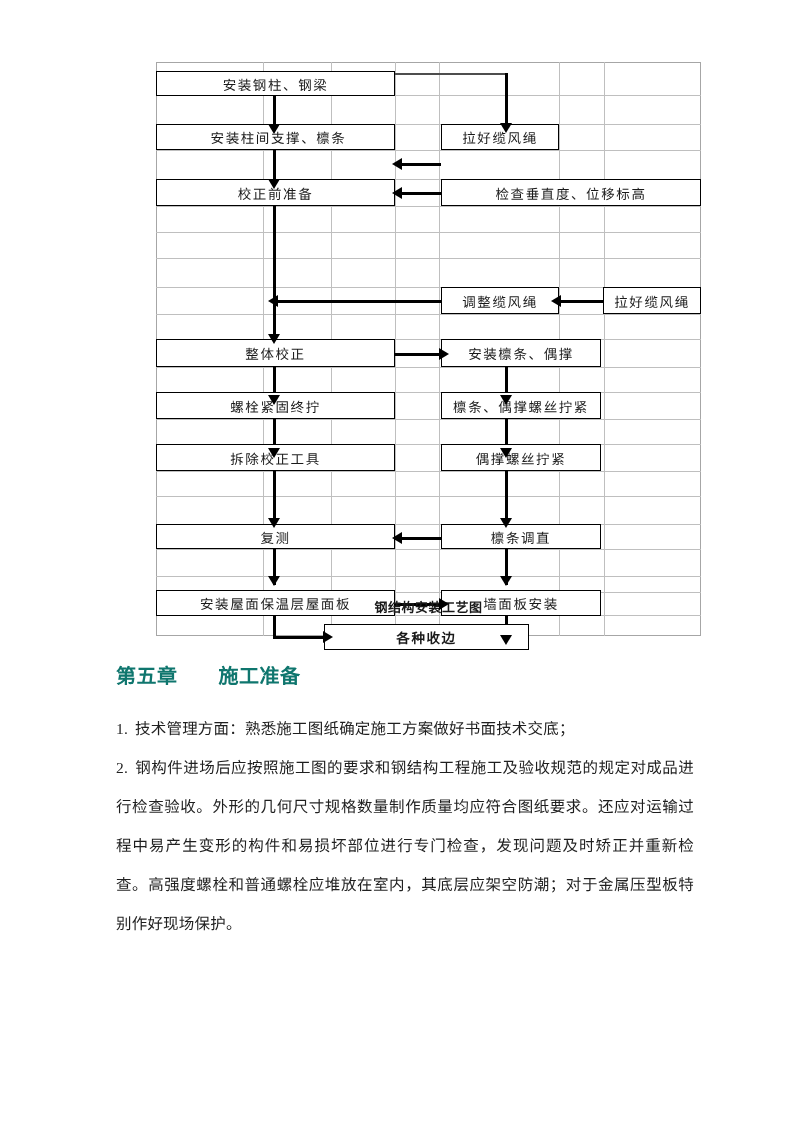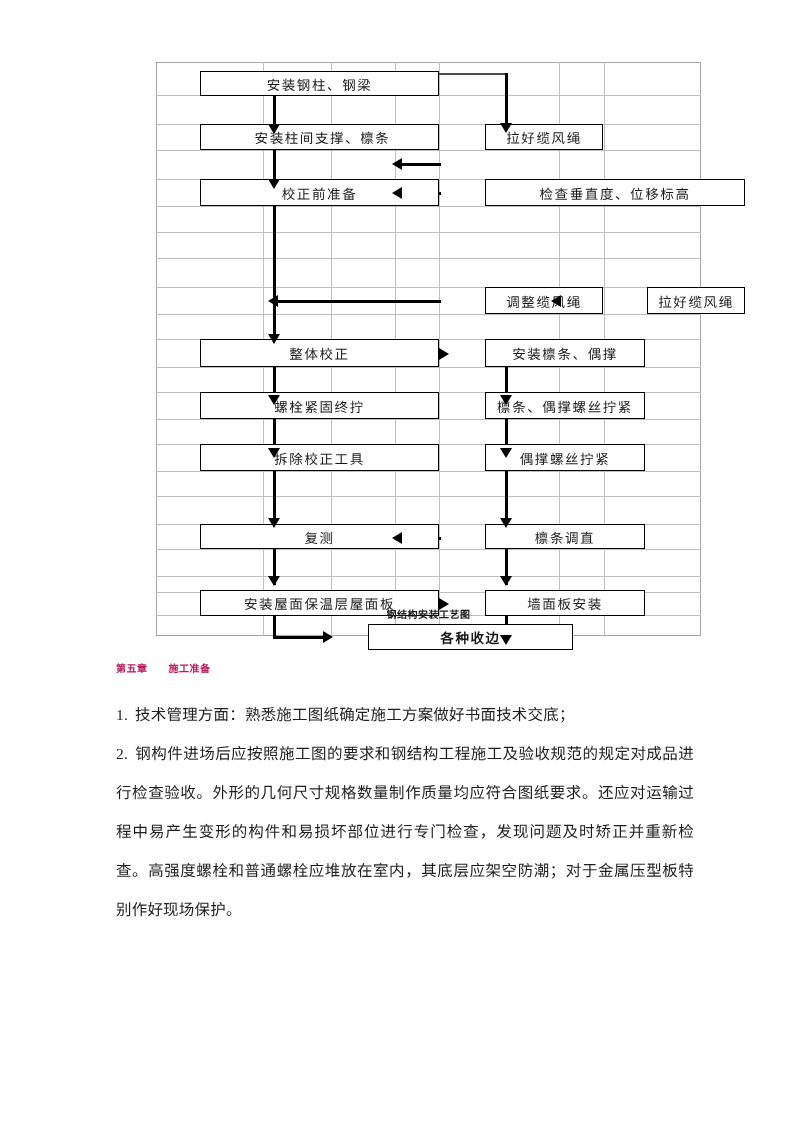--- a/index.html
+++ b/index.html
@@ -57,21 +57,20 @@
     background: #ffffff;
     display: flex;
     align-items: center;
     justify-content: center;
     font-family: "Liberation Serif", "DejaVu Serif", serif;
     font-size: 13.5px;
     letter-spacing: 1.6px;
     color: #1a1a1a;
     white-space: nowrap;
     z-index: 5;
-    margin-left: 44px;
   }
 
   
   .conn {
     position: absolute;
     background: #000000;
     z-index: 4;
   }
   .conn-v { width: 2.6px; }
   .conn-h { height: 2.6px; }
@@ -100,40 +99,39 @@
     border-left: 10px solid #000000;
   }
 
   
   #chart-caption {
     position: absolute;
     left: 0;
     width: 545px;
     text-align: center;
     font-family: "DejaVu Sans", "Liberation Sans", sans-serif;
-    font-size: 10px;
+    font-size: 13px;
     font-weight: 700;
     color: #1a1a1a;
     letter-spacing: 0.5px;
     z-index: 5;
-    margin-top: 9px;
   }
 
   
   #doc-body {
     position: absolute;
     left: 116px;
     top: 660px;
     width: 578px;
   }
   #section-heading {
     font-family: "DejaVu Sans", "Liberation Sans", sans-serif;
-    font-size: 10px;
+    font-size: 20px;
     font-weight: 700;
-    color: #be185d;
+    color: #0f766e;
     letter-spacing: 0.5px;
     margin: 0 0 20px 0;
     white-space: pre;
   }
   .body-para {
     font-family: "Liberation Serif", "DejaVu Serif", serif;
     font-size: 15.5px;
     line-height: 39px;
     color: #1f1f1f;
     margin: 0;

